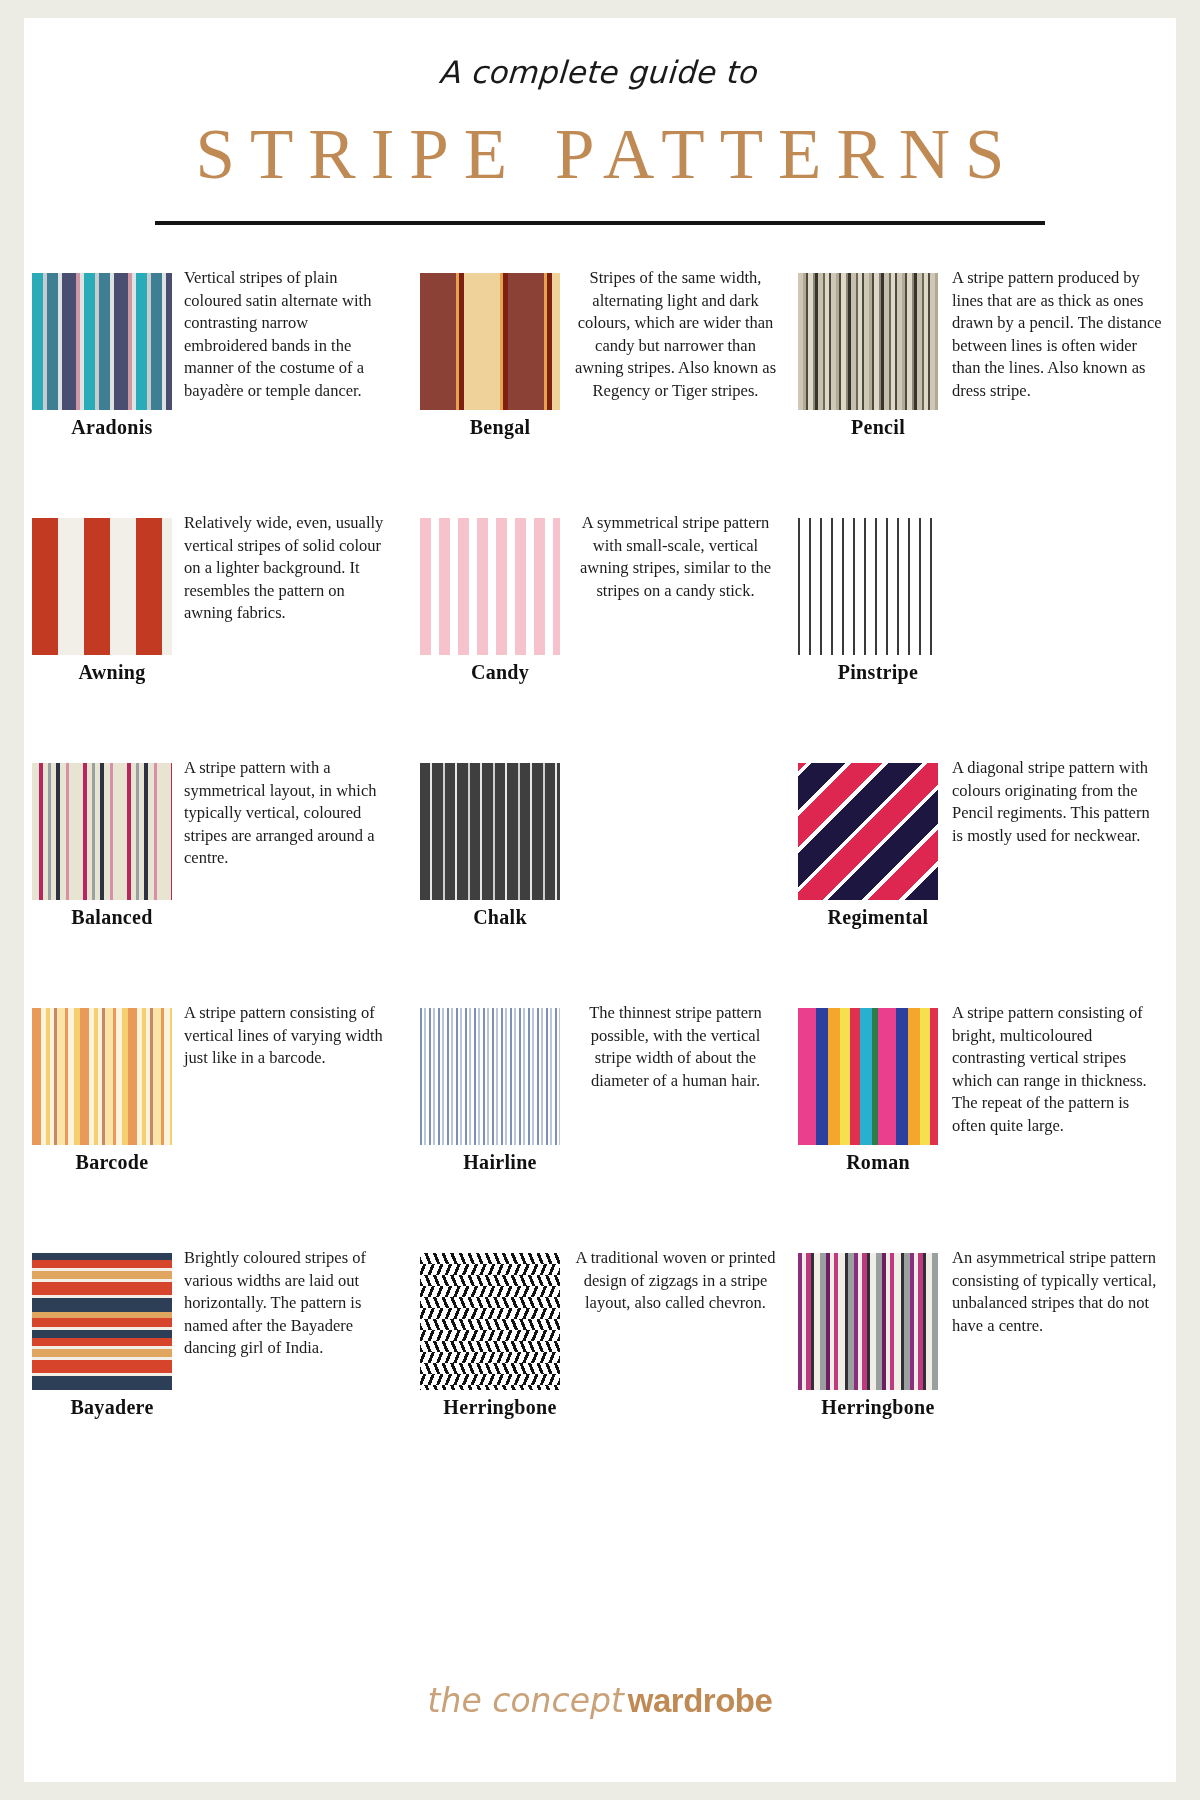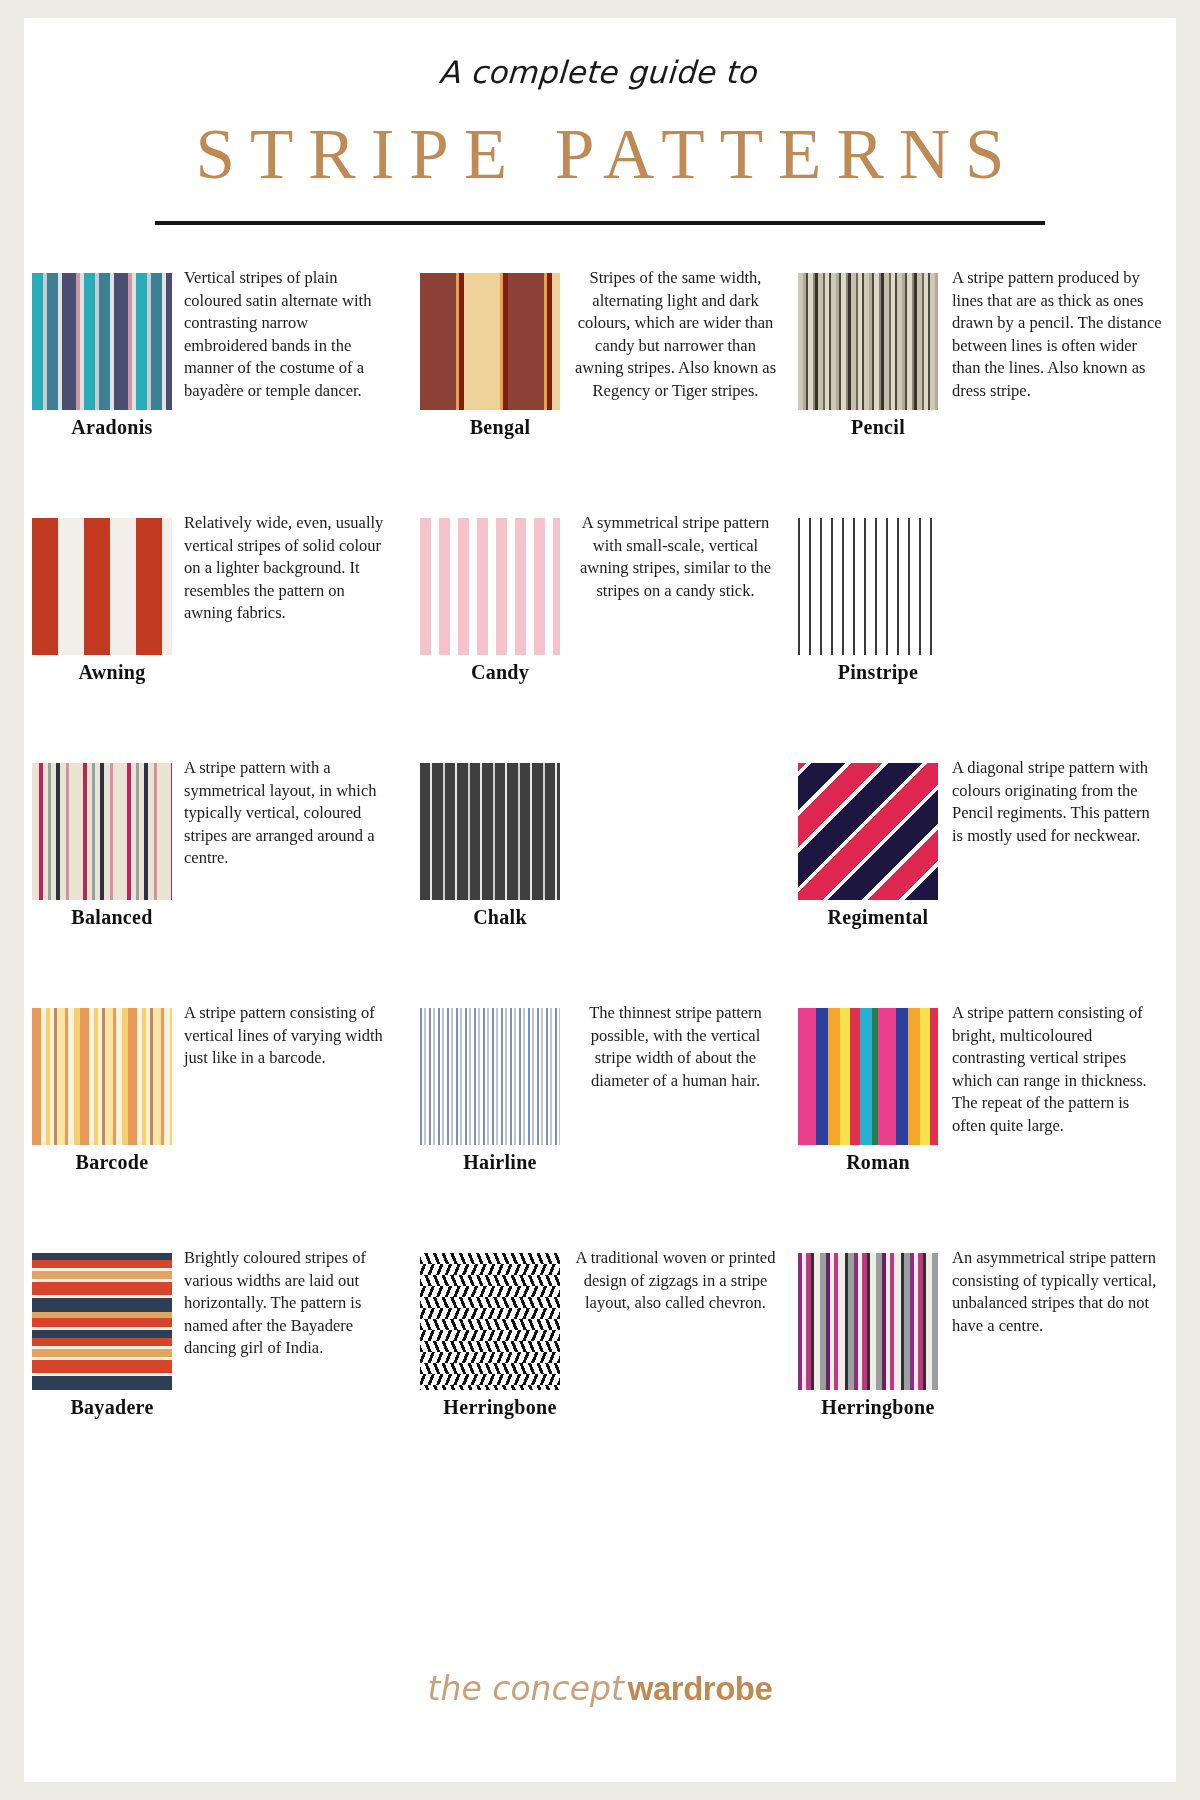--- a/index.html
+++ b/index.html
@@ -249,21 +249,21 @@
       #c0397f 36px, #c0397f 40px,
       #f0eee7 40px, #f0eee7 47px,
       #2f2f35 47px, #2f2f35 50px,
       #9aa0a0 50px, #9aa0a0 56px);
   }
 
   
   .footer {
     position: absolute;
     left: 0;
-    bottom: 74px;
+    bottom: 62px;
     width: 1152px;
     text-align: center;
   }
   .footer .fa {
     font-family: "DejaVu Sans", sans-serif;
     font-style: italic;
     font-size: 33px;
     color: #c9a27a;
   }
   .footer .fb {

